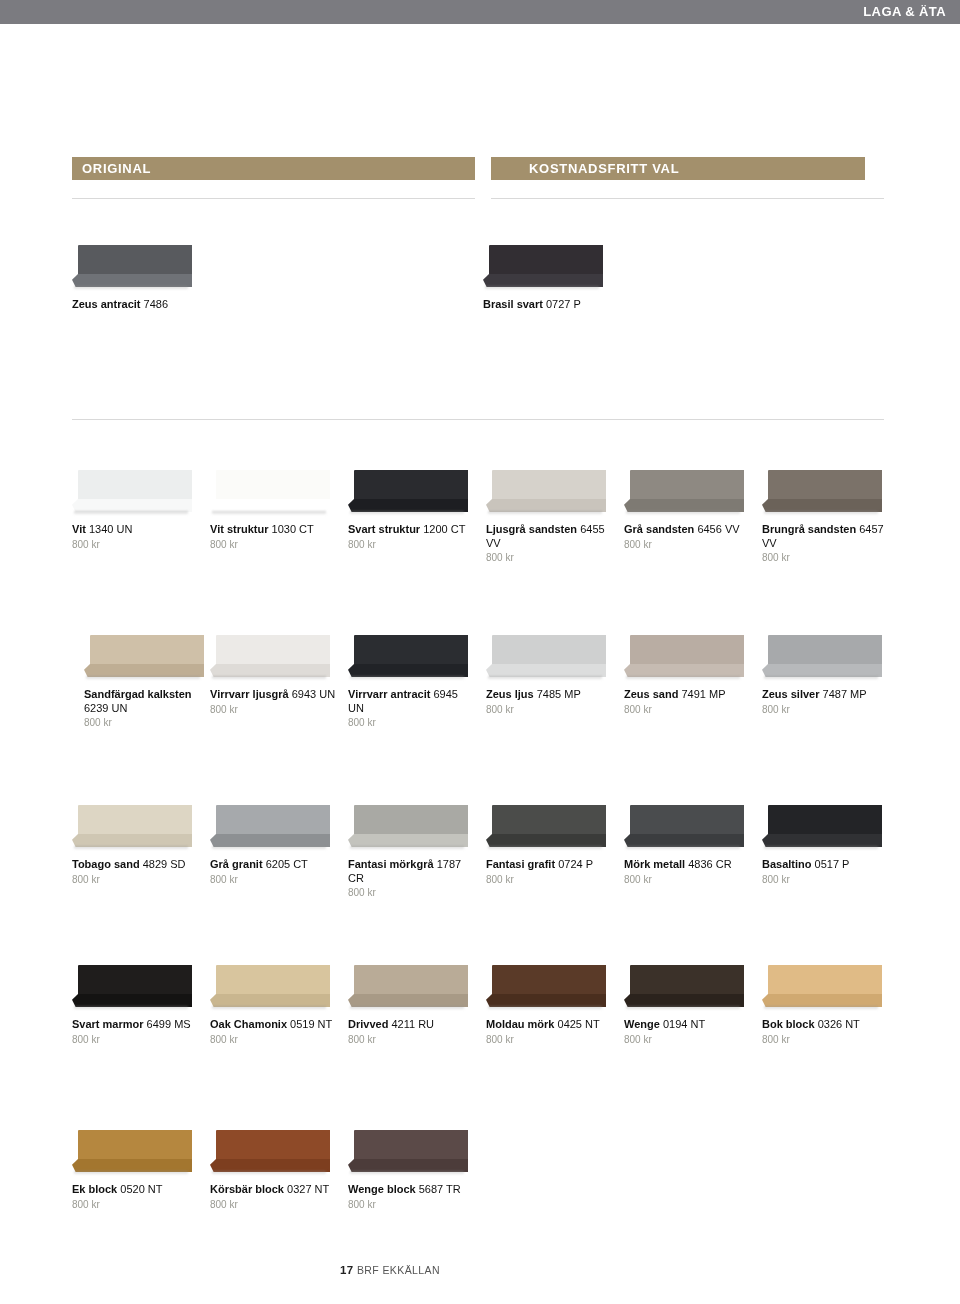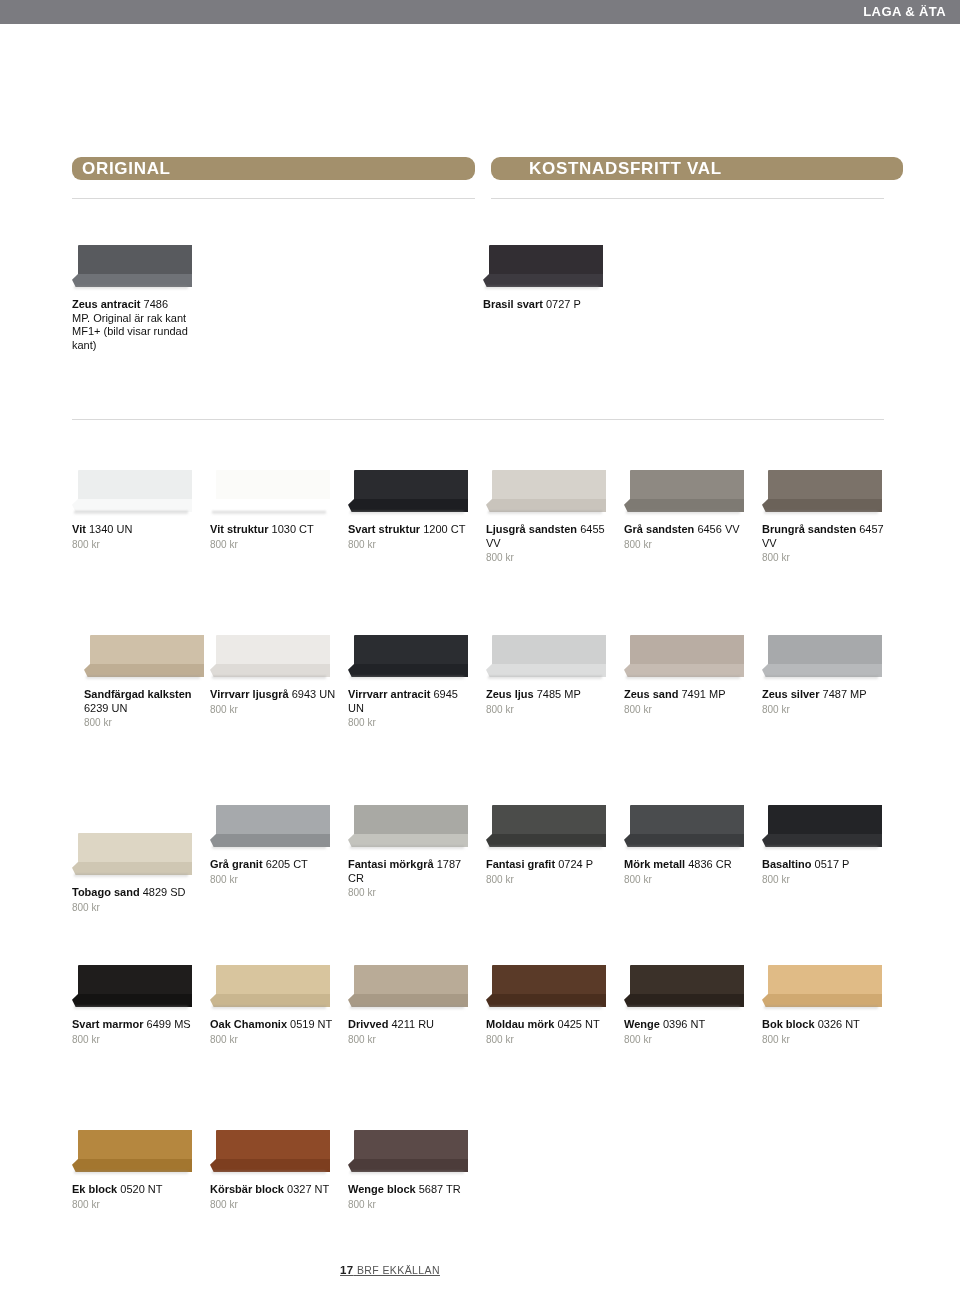--- a/index.html
+++ b/index.html
@@ -35,25 +35,25 @@
   }
   .subtitle {
     font-size: 15px; letter-spacing: .4px; color: #2b2b2b;
     transform: scaleX(.88); transform-origin: left bottom;
     margin-left: -44px;
   }
 
   
   .bar {
     position: absolute; height: 23px; background: #a3906c;
-    color: #ffffff; font-size: 17px; font-weight: bold; letter-spacing: .7px;
-    display: flex; align-items: center; padding-left: 10px; border-radius: 9px;
+    color: #ffffff; font-size: 13px; font-weight: bold; letter-spacing: .7px;
+    display: flex; align-items: center; padding-left: 10px;
   }
   .bar-original     { left: 72px;  top: 157px; width: 403px; }
-  .bar-free         { left: 491px; top: 157px; width: 412px; padding-left: 38px; }
+  .bar-free         { left: 491px; top: 157px; width: 374px; padding-left: 38px; }
   .bar-tillval {
     position: absolute; left: 72px; top: 378px; width: 812px; height: 23px;
     background: #e8e2d8; color: #1a1a1a;
     font-size: 11.5px; font-weight: bold; letter-spacing: .7px;
     display: flex; align-items: center; padding-left: 10px;
   }
 
   
   .rule {
     position: absolute; height: 1px; background: #d9d9d9;
@@ -83,21 +83,21 @@
     font-size: 11px; line-height: 13.5px; color: #111;
   }
   .caption b { font-weight: bold; }
   .caption .code { font-weight: normal; }
   .price { margin-top: 2px; font-size: 10px; color: #9a9a92; }
   .note { font-size: 11px; line-height: 13.5px; color: #111; font-weight: normal; }
 
   
   .footer {
     position: absolute; left: 0; top: 1264px; width: 780px;
-    text-align: center; font-size: 10.5px; color: #555; letter-spacing: .4px; text-decoration: underline;
+    text-align: center; font-size: 10.5px; color: #555; letter-spacing: .4px;
   }
   .footer .pg { font-weight: bold; color: #222; font-size: 11.5px; }
 </style>
 </head>
 <body>
 
 <div class="page">
 
   <div class="topbar">
     <div class="topbar-label">LAGA &amp; ÄTA</div>
@@ -114,21 +114,20 @@
 
   <div class="item" style="left:72px; top:245px;">
     <div class="swatch">
       <div class="top" style="background:#585a5e;"></div>
       <div class="edge" style="background:#6f7277;"></div>
       <div class="shadow"></div>
     </div>
     <div class="caption">
       <b>Zeus antracit</b>
       <span class="code">7486</span>
-      <div class="note">MP. Original är rak kant MF1+ (bild visar rundad kant)</div>
     </div>
   </div>
 
   <div class="item" style="left:483px; top:245px;">
     <div class="swatch">
       <div class="top" style="background:#322e33;"></div>
       <div class="edge" style="background:#3d3a40;"></div>
       <div class="shadow"></div>
     </div>
     <div class="caption">
@@ -240,21 +239,21 @@
       </div>
       <div class="item" style="left: 762px; top: 635px;">
         <div class="swatch">
           <div class="top" style="background: rgb(167, 169, 171);"></div>
           <div class="edge" style="background: rgb(183, 185, 187);"></div>
           <div class="shadow"></div>
         </div>
         <div class="caption"><b>Zeus silver</b> <span class="code">7487 MP</span></div>
         <div class="price">800 kr</div>
       </div>
-      <div class="item" style="left: 72px; top: 805px; margin-top: 28px;">
+      <div class="item" style="left: 72px; top: 805px;">
         <div class="swatch">
           <div class="top" style="background: rgb(221, 214, 196);"></div>
           <div class="edge" style="background: rgb(207, 199, 179);"></div>
           <div class="shadow"></div>
         </div>
         <div class="caption"><b>Tobago sand</b> <span class="code">4829 SD</span></div>
         <div class="price">800 kr</div>
       </div>
       <div class="item" style="left: 210px; top: 805px;">
         <div class="swatch">
@@ -336,21 +335,21 @@
         </div>
         <div class="caption"><b>Moldau mörk</b> <span class="code">0425 NT</span></div>
         <div class="price">800 kr</div>
       </div>
       <div class="item" style="left: 624px; top: 965px;">
         <div class="swatch">
           <div class="top" style="background: rgb(59, 49, 41);"></div>
           <div class="edge" style="background: rgb(43, 35, 29);"></div>
           <div class="shadow"></div>
         </div>
-        <div class="caption"><b>Wenge</b> <span class="code">0396 NT</span></div>
+        <div class="caption"><b>Wenge</b> <span class="code">0194 NT</span></div>
         <div class="price">800 kr</div>
       </div>
       <div class="item" style="left: 762px; top: 965px;">
         <div class="swatch">
           <div class="top" style="background: rgb(224, 187, 134);"></div>
           <div class="edge" style="background: rgb(208, 169, 113);"></div>
           <div class="shadow"></div>
         </div>
         <div class="caption"><b>Bok block</b> <span class="code">0326 NT</span></div>
         <div class="price">800 kr</div>

